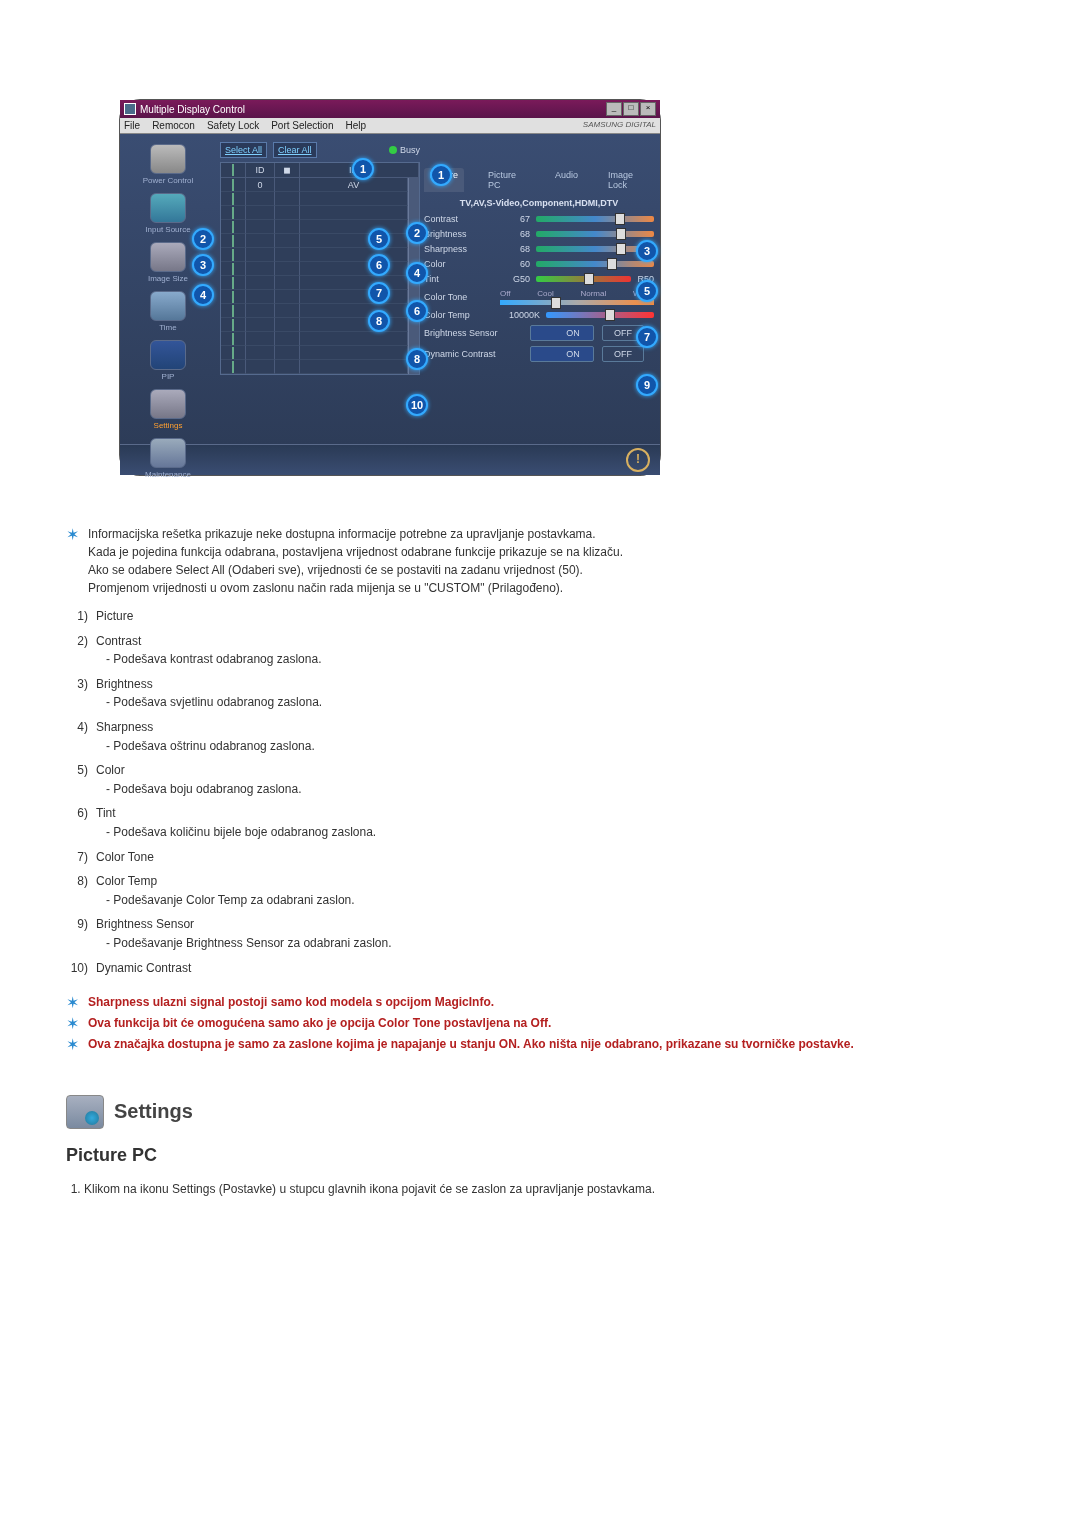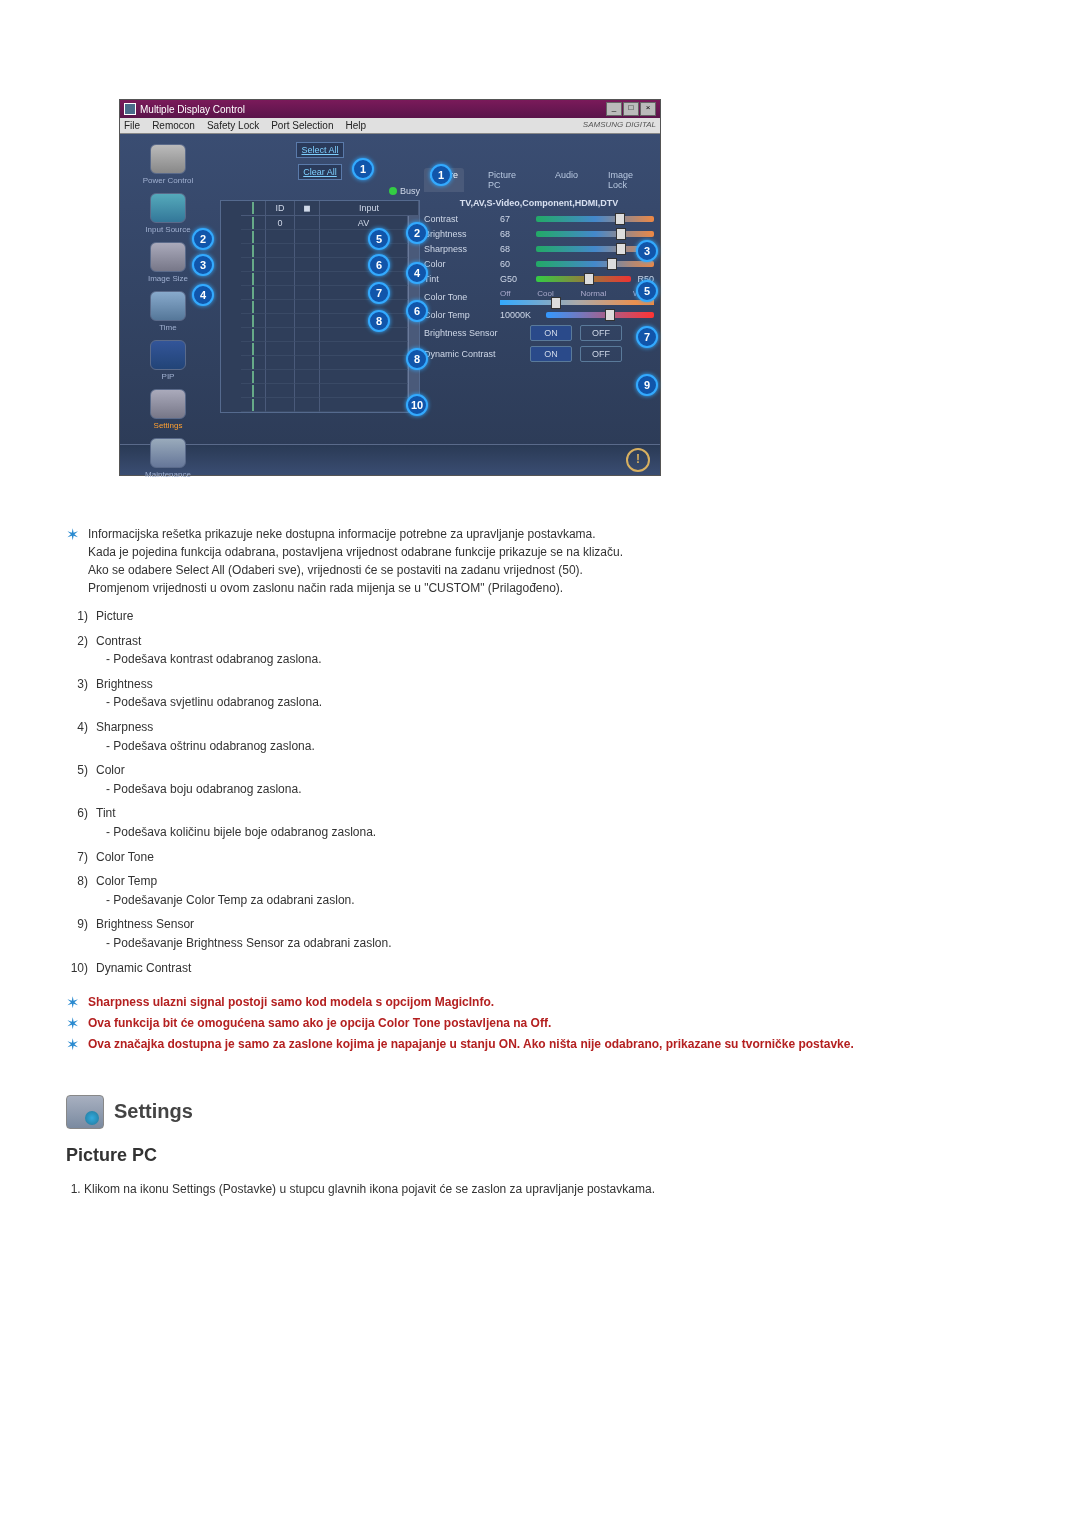--- a/index.html
+++ b/index.html
@@ -13,20 +13,21 @@
   }
   .page {
     padding: 40px 60px 60px 60px;
   }
   
   .app-window {
     width: 540px;
     margin: 60px 0 50px 60px;
     background: #3a4a6a;
     box-shadow: 0 0 0 1px #555;
+    border-radius: 20px;
   }
   .titlebar {
     background: linear-gradient(#7a1a5a, #5a144a);
     color: #fff;
     font-size: 10px;
     padding: 2px 4px;
     display: flex;
     align-items: center;
     justify-content: space-between;
     height: 14px;
@@ -72,32 +73,31 @@
   .nav-icon.time { background: linear-gradient(#8ac,#579);}
   .nav-icon.pip { background: linear-gradient(#359,#247);}
   .nav-icon.settings { background: linear-gradient(#aab,#778);}
   .nav-icon.maint { background: linear-gradient(#9ab,#679);}
   .nav-item.sel .nav-label { color:#ffa030;}
   .nav-label { font-size:8px; color:#a0b0d0;}
   .mid-col {
     width: 200px;
     padding: 8px 4px;
   }
-  .actions { display:flex; gap:6px; font-size:9px; margin-bottom:4px; align-items:center;flex-direction:column;}
+  .actions { display:flex; gap:6px; font-size:9px; margin-bottom:4px; align-items:center;}
   .link-btn {
     color:#7fd0ff; text-decoration:underline; padding:2px 4px;
     border:1px solid #5a7aaa; background:#2a3a5a;
     font-size:9px;
   }
   .busy { margin-left:auto; display:flex; align-items:center; gap:3px; color:#cfd8e8;}
   .busy-dot{ width:8px;height:8px;border-radius:50%;background:#3c4;}
   .grid {
     border:1px solid #556a8e;
     background:#2f3e5a;
-    padding-left:20px;
   }
   .grid-head { display:flex; font-size:9px; color:#cfd8e8;}
   .g-col { border-right:1px solid #4a5a7a; border-bottom:1px solid #4a5a7a; padding:2px 3px; text-align:center;}
   .g1{width:18px;} .g2{width:22px;} .g3{width:18px;} .g4{flex:1;}
   .grid-row { display:flex; font-size:9px; color:#cfd8e8; height:14px;}
   .grid-row .g-col{ border-bottom:1px solid #3a4a66;}
   .chk { width:10px;height:10px;background:#123;border:1px solid #6a8;}
   .grn { width:8px;height:8px;background:#3c4;border-radius:50%;margin:auto;}
   .scrollbar{ width:10px; background:#4a5a7a; border-left:1px solid #6a7a9a;}
   .grid-wrap{ display:flex;}
@@ -108,28 +108,28 @@
     color:#cfd8e8;
     font-size:9px;
     position:relative;
   }
   .tabs { display:flex; gap:18px; margin:26px 0 6px 0; font-size:9px; color:#b8c8e0;}
   .tab { padding:2px 6px; position:relative;}
   .tab.active { background:#4a5a7a; border-radius:3px 3px 0 0; color:#fff;}
   .subtitle { text-align:center; font-weight:bold; color:#d8e0f0; margin-bottom:6px; font-size:9px;}
   .prow { display:flex; align-items:center; gap:6px; margin-bottom:5px;}
   .plabel { width:70px; color:#cfd8e8;}
-  .pval { width:30px; text-align:left;}
+  .pval { width:30px; text-align:right;}
   .pslider { flex:1; height:6px; position:relative; background:linear-gradient(to right,#2a6,#48c,#e84); border-radius:2px;}
   .pthumb{ position:absolute; top:-3px; width:8px;height:10px;background:#ddd;border:1px solid #333;}
   .tone-opts{ flex:1; display:flex; justify-content:space-between; font-size:8px; color:#aac;}
   .tone-bar{ height:5px; background:linear-gradient(to right,#3af,#aaa,#f83); margin-top:2px; position:relative;}
   .onoff{ display:flex; gap:8px;}
   .pill{ width:40px; height:14px; border:1px solid #5a7a9a; text-align:center; font-size:9px; line-height:14px; border-radius:2px; color:#cfd8e8;}
-  .pill.on{ background:#2a4a8a;}
+  .pill.on{ background:#2a4a8a;padding-left:22px;}
   .callout {
     position:absolute; width:18px;height:18px; border:2px solid #3af; border-radius:50%;
     background:#15a; color:#fff; font-size:11px; font-weight:bold;
     display:flex;align-items:center;justify-content:center;
     box-shadow:0 0 4px #3af;
   }
   .footer-strip{
     height:30px; background:linear-gradient(#2a3a55,#3a4d72);
     border-top:1px solid #5a6a8a;
     display:flex; justify-content:flex-end; align-items:center; padding-right:10px;

